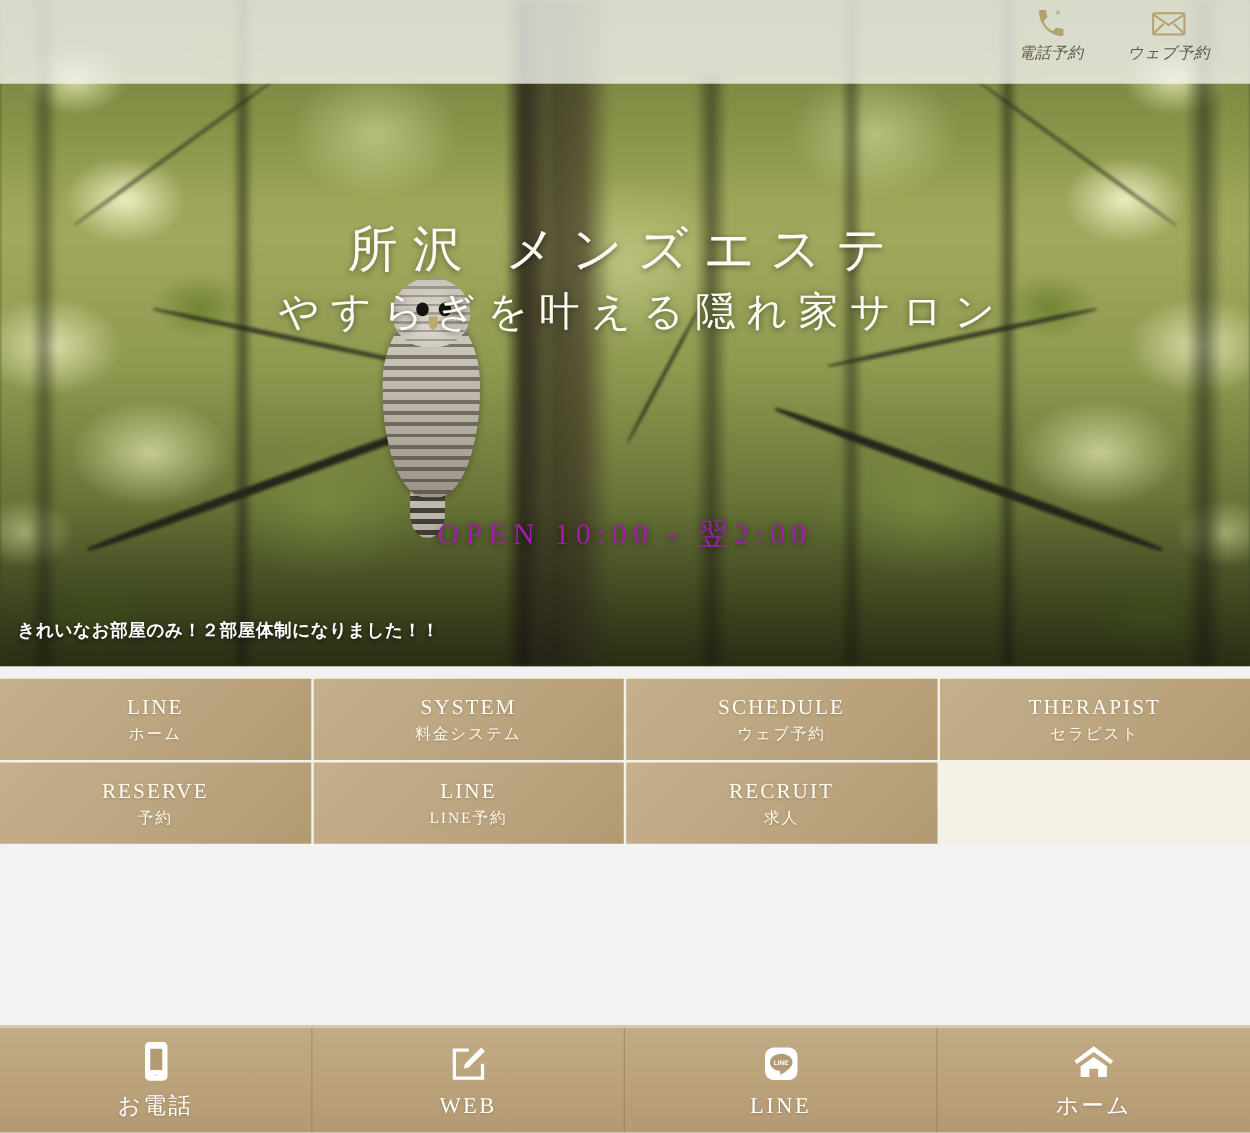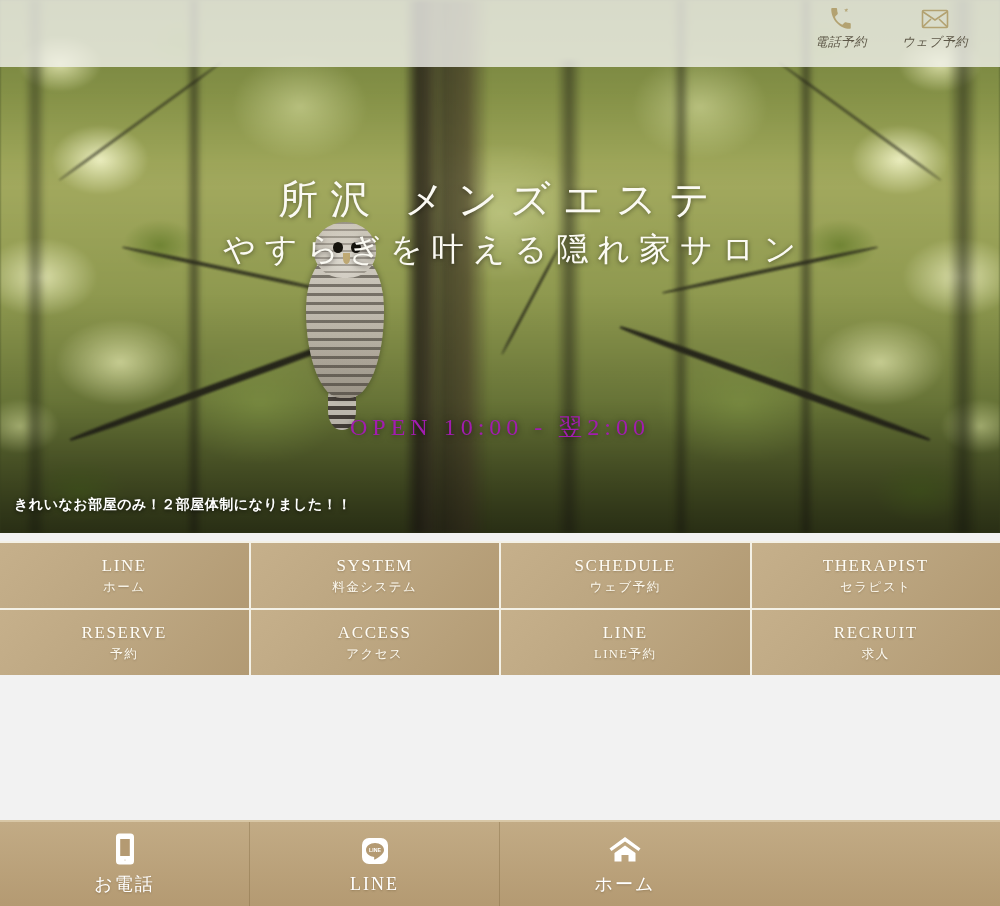--- a/index.html
+++ b/index.html
@@ -231,24 +231,20 @@
     </div>
     <div class="nav-cell">
       <div class="en">THERAPIST</div>
       <div class="jp">セラピスト</div>
     </div>
     <div class="nav-cell">
       <div class="en">RESERVE</div>
       <div class="jp">予約</div>
     </div>
     <div class="nav-cell">
-      <div class="en">ACCESS</div>
-      <div class="jp">アクセス</div>
-    </div>
-    <div class="nav-cell">
       <div class="en">LINE</div>
       <div class="jp">LINE予約</div>
     </div>
     <div class="nav-cell">
       <div class="en">RECRUIT</div>
       <div class="jp">求人</div>
     </div>
   </div>
 
   <div class="content-gap"></div>
@@ -259,20 +255,29 @@
         <svg width="20" height="32" viewBox="0 0 20 32" fill="none" stroke="currentColor" stroke-width="2">
           <rect x="2" y="1.5" width="16" height="29" rx="2.5" fill="currentColor"></rect>
           <rect x="4.2" y="5" width="11.6" height="19" fill="#b49a72"></rect>
           <circle cx="10" cy="27" r="1.5" fill="#b49a72"></circle>
         </svg>
       </div>
       <div class="lb">お電話</div>
     </div>
     <div class="bb">
       <div class="ic">
+        <svg width="30" height="30" viewBox="0 0 30 30" fill="none" stroke="currentColor" stroke-width="2.6">
+          <path d="M26 15v11.5H3.5V4H15"></path>
+          <path d="M12 18l2.5-.6L27 5l-2-2L12.5 15.5z" fill="currentColor" stroke-width="1.4"></path>
+        </svg>
+      </div>
+      <div class="lb">WEB</div>
+    </div>
+    <div class="bb">
+      <div class="ic">
         <svg width="28" height="28" viewBox="0 0 28 28">
           <rect x="1" y="1" width="26" height="26" rx="7" fill="currentColor"></rect>
           <path d="M14 6c-5 0-9 3.1-9 6.9 0 3.4 3.1 6.2 7.4 6.8.3.1.7.2.8.5.1.3 0 .7 0 .9 0 0-.1.6-.1.8 0 .2-.2.9.8.5 1-.4 5.4-3.2 7.3-5.5 1.3-1.4 1.8-2.9 1.8-4C23 9.1 19 6 14 6z" fill="#b49a72"></path>
           <text x="14" y="15" font-size="5.2" text-anchor="middle" fill="currentColor" font-family="Liberation Sans, sans-serif" font-weight="bold">LINE</text>
         </svg>
       </div>
       <div class="lb">LINE</div>
     </div>
     <div class="bb">
       <div class="ic">

